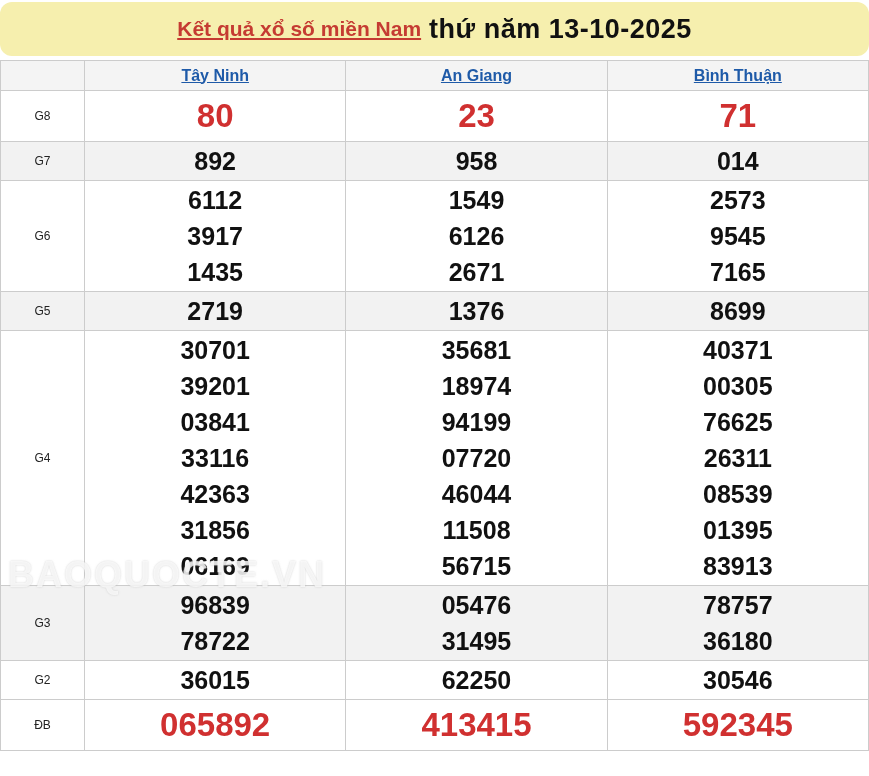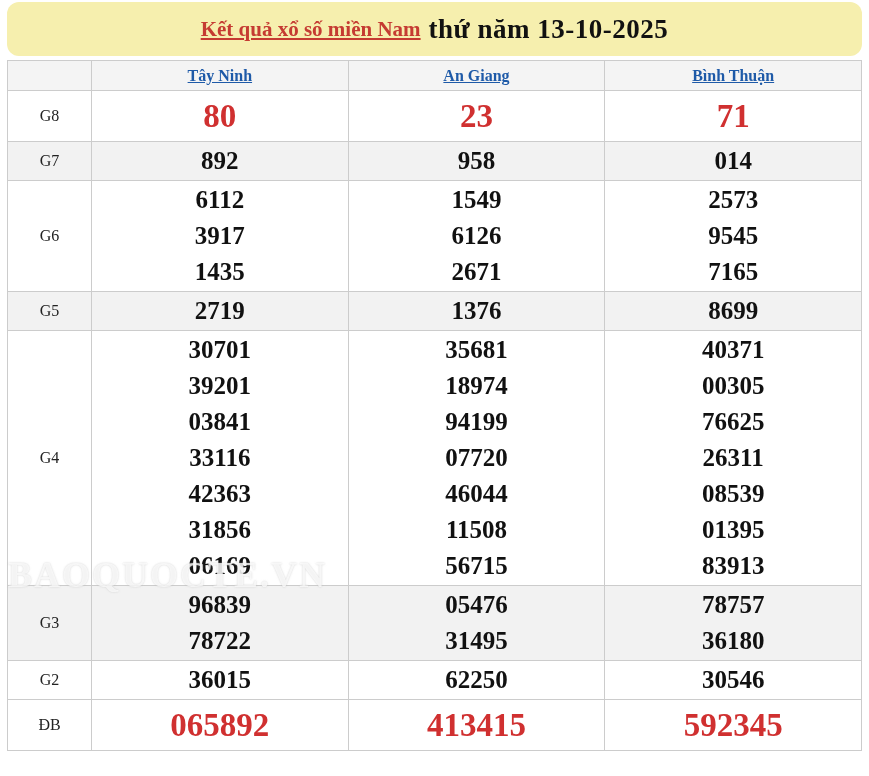--- a/index.html
+++ b/index.html
@@ -2,21 +2,21 @@
 <html><head>
 <meta charset="utf-8">
 <style>
   * { margin: 0; padding: 0; box-sizing: border-box; }
   html, body {
     width: 869px; height: 776px;
     background: #ffffff;
     font-family: "Liberation Sans", sans-serif;
     overflow: hidden;
   }
-  .page { position: relative; width: 869px; height: 600px; padding: 2px 7px; font-family: Liberation Serif, serif; }
+  .page { position: relative; width: 869px; height: 600px; padding: 2px 0; }
 
   
   .banner {
     background: #f6efae;
     border-radius: 12px;
     height: 54px;
     display: flex; align-items: center; justify-content: center;
     gap: 8px;
   }
   .title-link {
@@ -52,21 +52,21 @@
     font-size: 16px;
   }
   thead th a {
     color: #1e5aa8;
     font-weight: bold;
     text-decoration: underline;
     cursor: pointer;
     margin-top: 8px;
   }
   td.label {
-    font-size: 16px;
+    font-size: 12px;
     font-weight: normal;
     color: #222222;
     background: #ffffff;
     margin-top: 28px;
   }
   tr.stripe td { background: #f2f2f2; }
   td.vals { padding: 1px 0; }
   .num {
     font-size: 25px;
     font-weight: bold;

